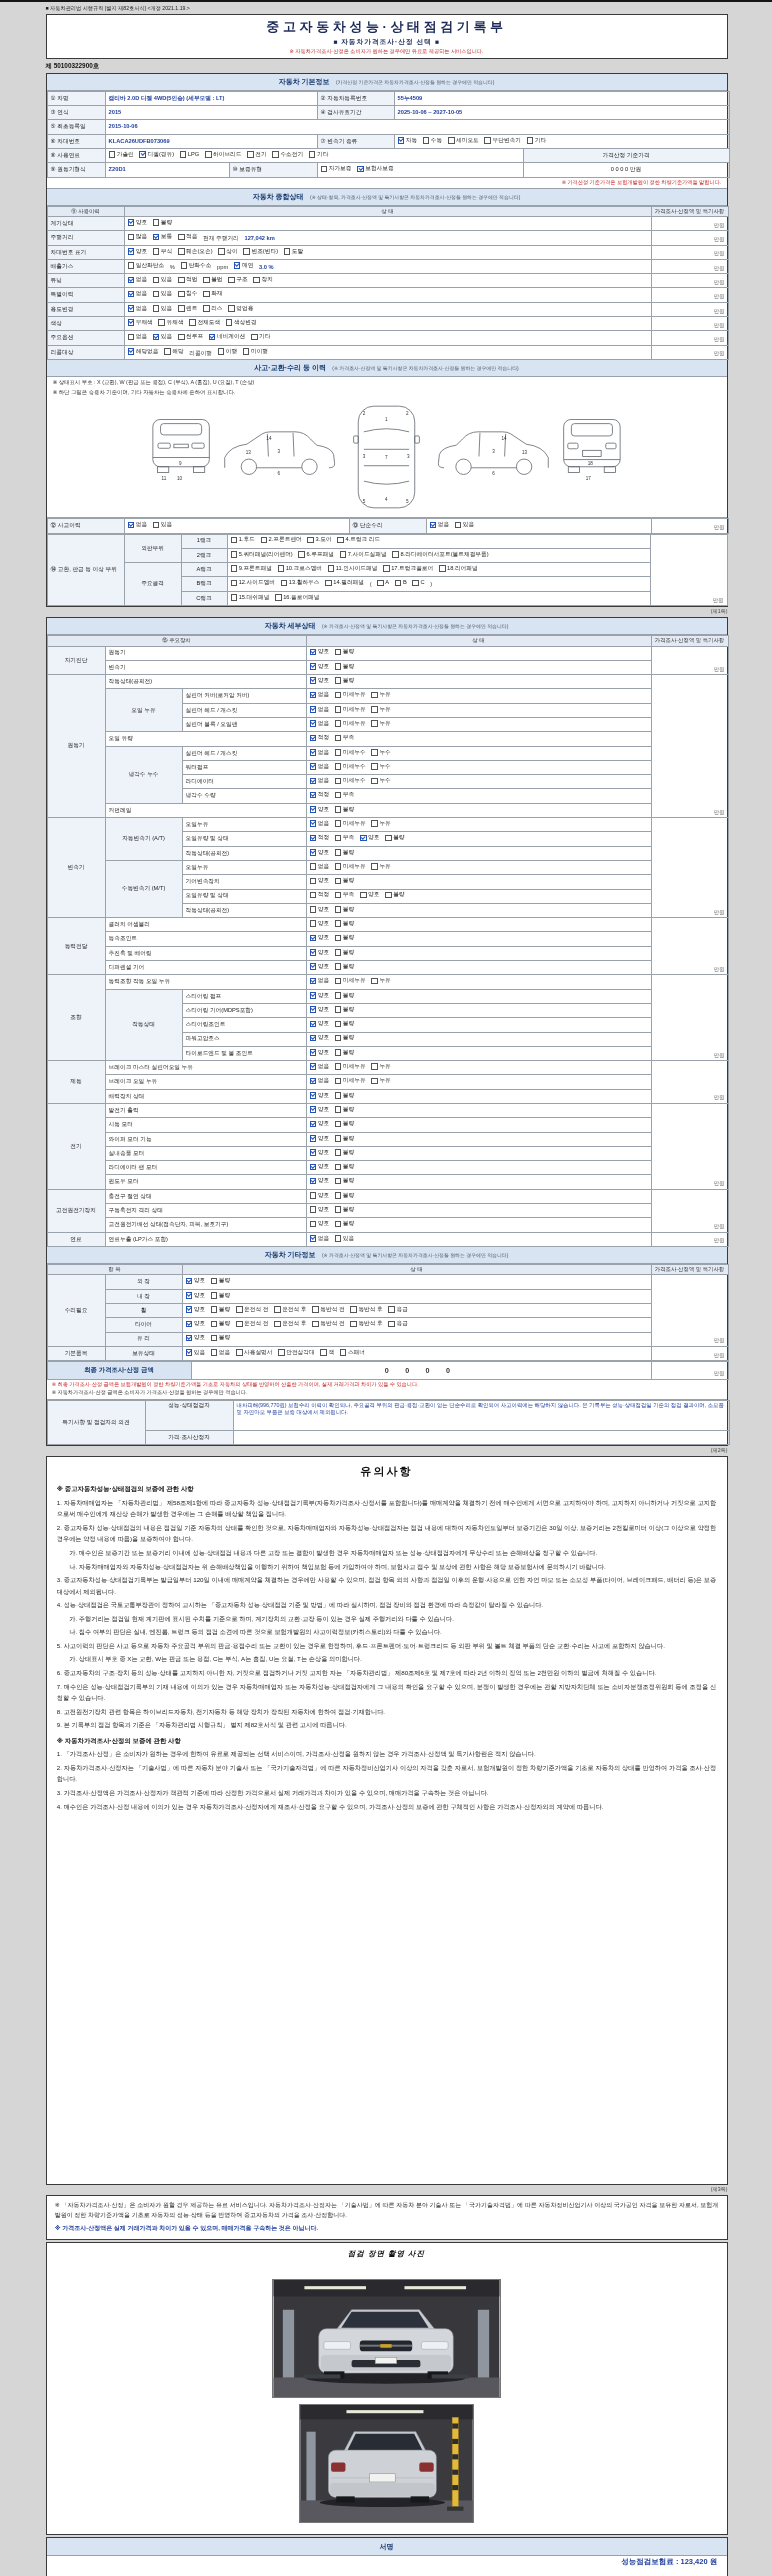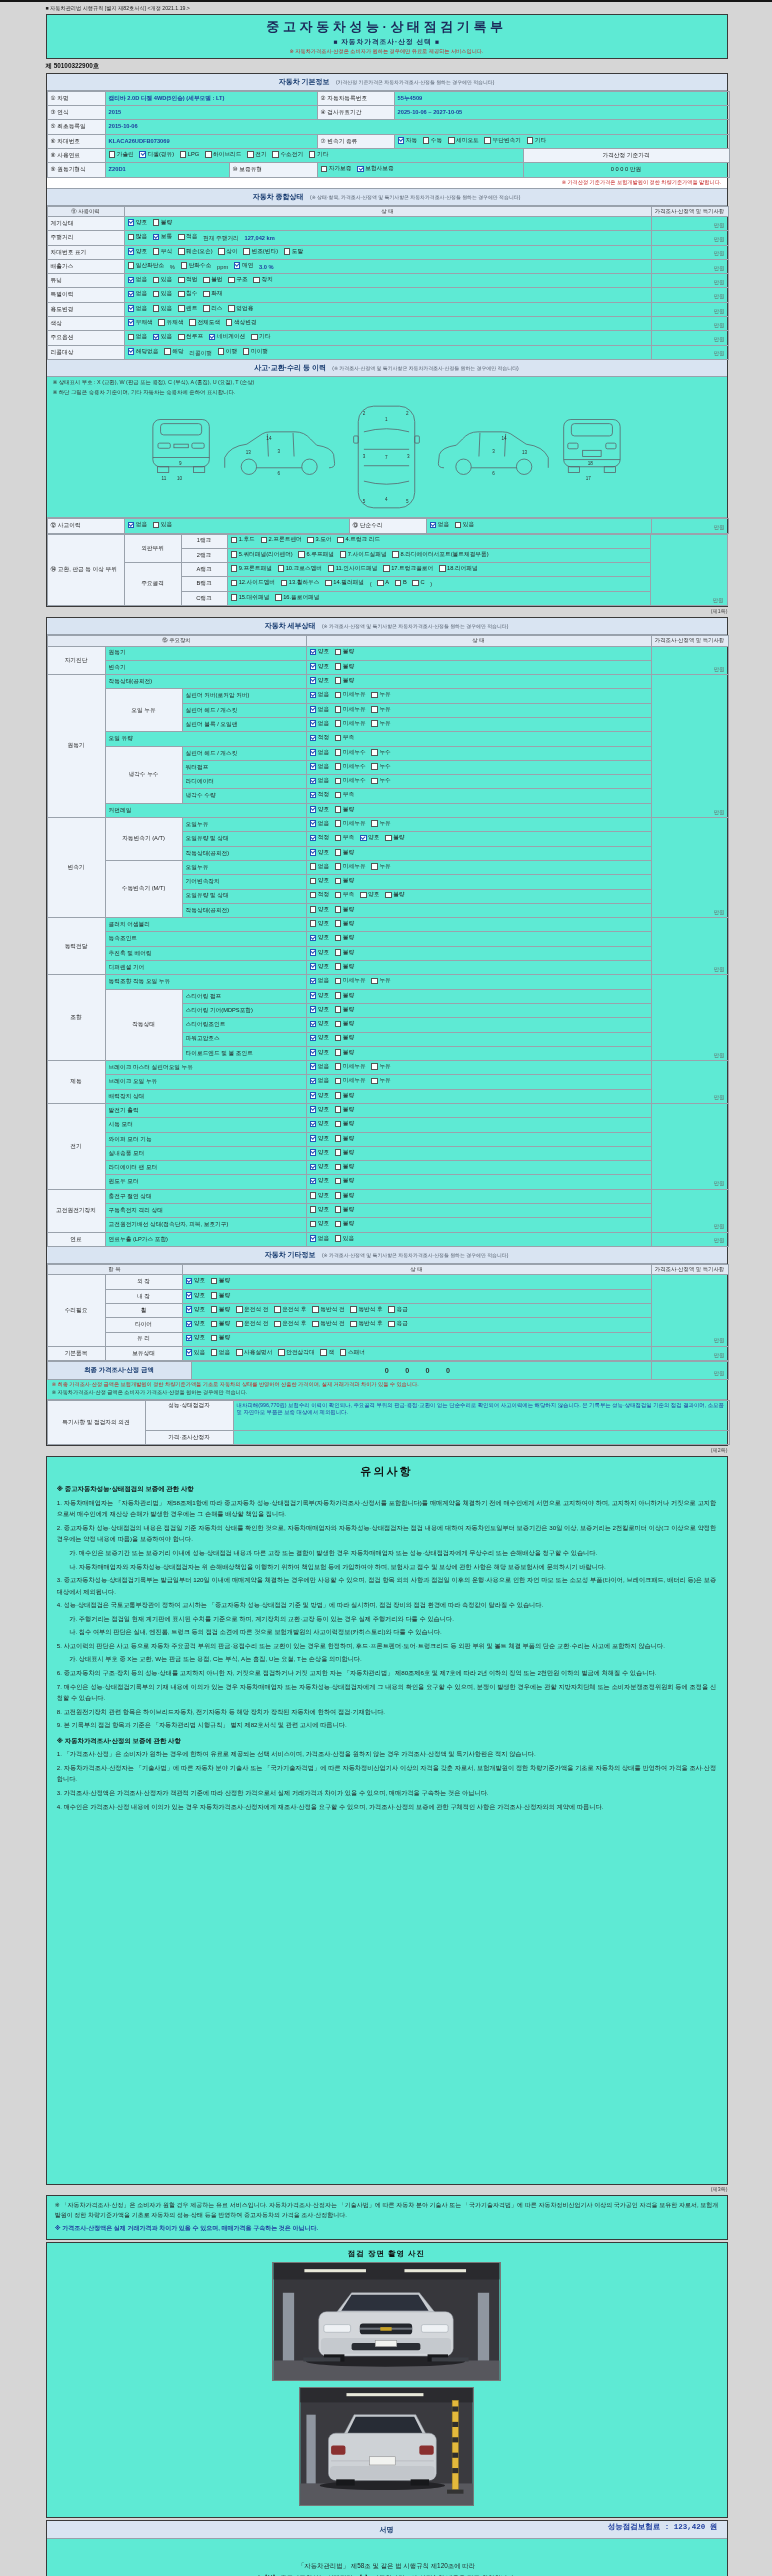--- a/index.html
+++ b/index.html
@@ -1,20 +1,20 @@
 <!DOCTYPE html>
 <html style="font-size:8.2px"><head>
 <meta charset="utf-8">
 <style>
   html,body{margin:0;padding:0;}
   body{width:773px;height:2576px;background:#d6d6d6;font-family:"Liberation Sans","DejaVu Sans",sans-serif;overflow:hidden;position:relative;}
   .topline{height:2.1px;background:#161616;}
   .formref{width:682px;margin:2.6px auto 0;font-size:5.2px;color:#222;}
   .sheet{width:682px;margin:0 auto;}
-  .box{background:#5eead4;border:0.8px solid #3a3a3a;margin-top:2.1px;}
+  .box{background:#ffffff;border:0.8px solid #3a3a3a;margin-top:2.1px;}
   .titlebox{text-align:center;padding:3.6px 0 2.6px;}
   .doc-title{font-size:13px;font-weight:bold;color:#1c2a5a;letter-spacing:3.6px;}
   .doc-sub{font-size:6.7px;font-weight:bold;color:#1c2a5a;margin-top:1.5px;letter-spacing:1px;}
   .doc-note{font-size:5.2px;color:#c42121;margin-top:1.5px;}
   .docno{width:682px;margin:2.6px auto 0;font-size:6.4px;font-weight:bold;color:#111;}
   .bar{background:#d9e4f2;border-bottom:0.5px solid #98a1ac;text-align:center;padding:3.1px 0;}
   .bar-title{font-weight:bold;color:#14386d;font-size:7px;}
   .bar-note{font-size:4.9px;color:#4a5563;margin-left:4.1px;}
   .tbl{width:100%;border-collapse:collapse;table-layout:fixed;}
   .tbl td{border:0.5px solid #9aa2ac;font-size:5.7px;padding:1.5px 3.1px;height:10.3px;color:#222;line-height:1.3;vertical-align:middle;word-break:keep-all;}
@@ -46,24 +46,24 @@
   .notices{padding:6.2px 10.3px 5.2px;min-height:729px;box-sizing:border-box;}
   .notices-title{text-align:center;font-weight:bold;font-size:11px;color:#111;margin:1px 0 6.2px;letter-spacing:2.1px;}
   .sec-title{font-weight:bold;font-size:6.4px;color:#111;margin:6.2px 0 2.6px;}
   .para{font-size:6.2px;line-height:1.85;color:#222;margin:2.1px 0;text-align:justify;}
   .para.sub{padding-left:12.4px;}
   .p-head{text-align:center;font-weight:bold;font-size:7.2px;color:#111;padding:3.1px 0;border-bottom:0.5px solid #666;}
   .p-body{padding:4.1px 8.2px 5.2px;}
   .p-p1{font-size:6px;line-height:1.7;color:#222;text-align:justify;}
   .p-p2{font-size:6px;line-height:1.7;color:#1f3e9e;margin-top:2.6px;font-weight:bold;}
   .photosbox{text-align:center;padding:6.2px 0 5.2px;}
-  .photos-title{font-weight:bold;font-size:7.5px;color:#111;margin-bottom:3px;letter-spacing:1px;}
+  .photos-title{font-weight:bold;font-size:7.5px;color:#111;margin-bottom:20px;letter-spacing:1px;font-style:italic;}
   .photo{display:block;margin:0 auto 6.2px;border:0.5px solid #777;}
   .signbox{position:relative;height:73px;box-sizing:border-box;}
-  .insurance{position:absolute;right:9.3px;top:1px;color:#1f3e9e;font-weight:bold;font-size:7.5px;font-family:Liberation Mono, monospace;}
+  .insurance{position:absolute;right:9.3px;top:19px;color:#1f3e9e;font-weight:bold;font-size:7.5px;}
   .statements{padding-top:21.6px;text-align:center;}
   .stmt{font-size:6.4px;color:#222;line-height:1.8;}
 </style>
 </head>
 <body>
 
 <div class="topline"></div>
 <div class="formref">■ 자동차관리법 시행규칙 [별지 제82호서식] &lt;개정 2021.1.19.&gt;</div>
 
 <div class="sheet">

